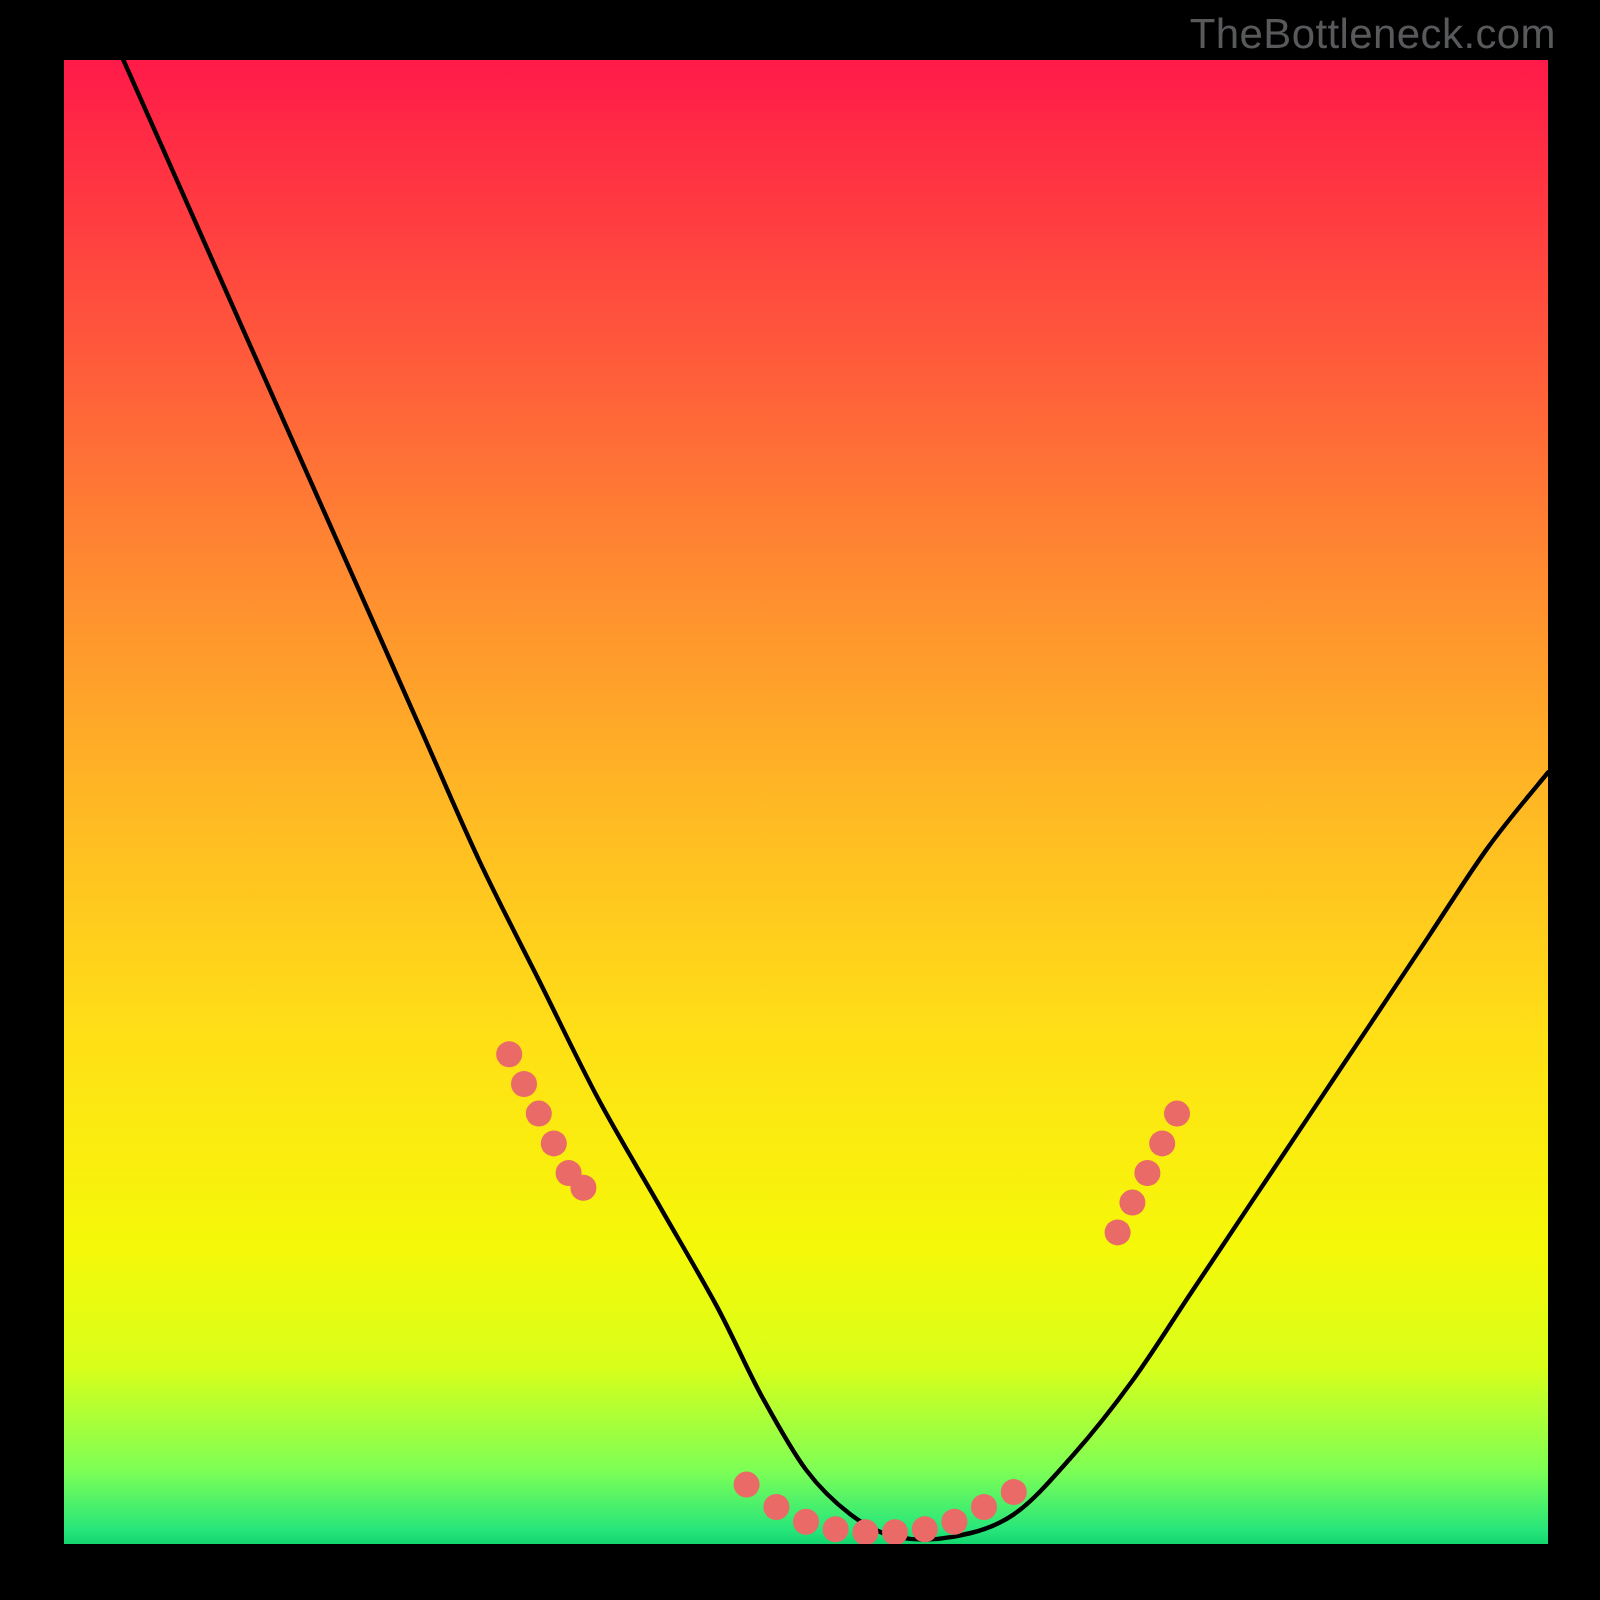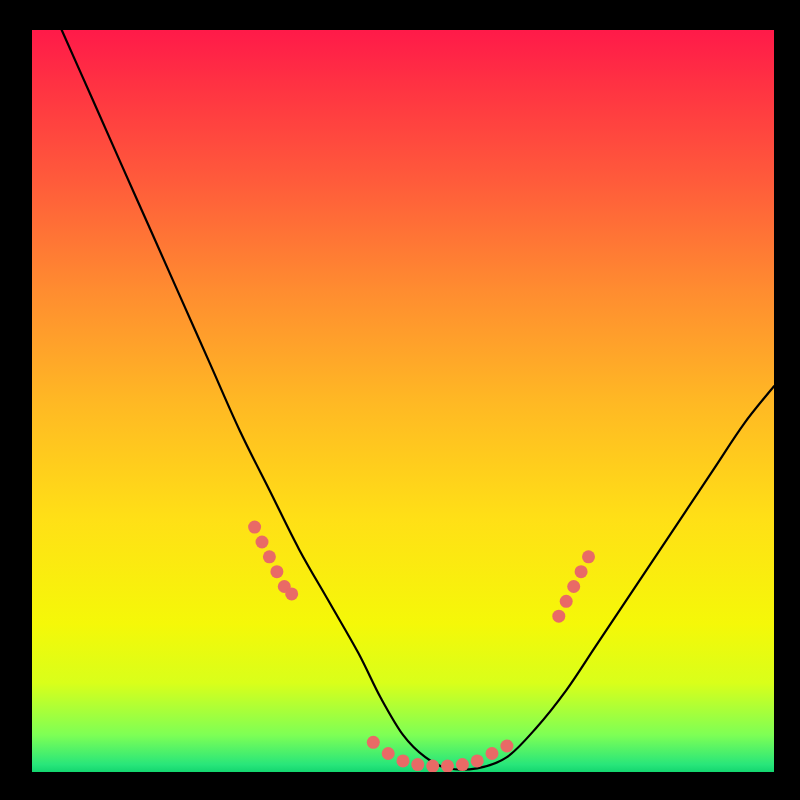--- a/index.html
+++ b/index.html
@@ -61,20 +61,21 @@
     left: 0; top: 0;
     width: 100%;
     height: 100%;
   }
 </style>
 </head>
 <body>
 
 <div class="frame">
 
+  <div class="watermark">TheBottleneck.com</div>
 
   <div class="plot-area">
     <div class="grad"></div>
 
     <svg class="curve" viewBox="0 0 742 742" preserveAspectRatio="none">
       <path id="curve-path" fill="none" stroke="#000000" stroke-width="2.2" stroke-linecap="round" d="M 29.7 0.0 C 34.6 11.1, 49.5 44.5, 59.4 66.8 C 69.3 89.0, 79.1 111.3, 89.0 133.6 C 98.9 155.8, 108.8 178.1, 118.7 200.3 C 128.6 222.6, 138.5 244.9, 148.4 267.1 C 158.3 289.4, 168.2 311.6, 178.1 333.9 C 188.0 356.2, 197.9 379.7, 207.8 400.7 C 217.7 421.7, 227.5 440.3, 237.4 460.0 C 247.3 479.8, 257.2 500.8, 267.1 519.4 C 277.0 537.9, 286.9 554.0, 296.8 571.3 C 306.7 588.7, 317.8 607.2, 326.5 623.3 C 335.1 639.4, 341.3 654.2, 348.7 667.8 C 356.2 681.4, 363.6 695.0, 371.0 704.9 C 378.4 714.8, 385.8 721.6, 393.3 727.2 C 400.7 732.7, 406.9 736.4, 415.5 738.3 C 424.2 740.1, 435.3 740.1, 445.2 738.3 C 455.1 736.4, 465.0 734.0, 474.9 727.2 C 484.8 720.4, 494.7 708.6, 504.6 697.5 C 514.5 686.4, 524.3 674.0, 534.2 660.4 C 544.1 646.8, 554.0 630.7, 563.9 615.9 C 573.8 601.0, 583.7 586.2, 593.6 571.3 C 603.5 556.5, 613.4 541.7, 623.3 526.8 C 633.2 512.0, 643.1 497.1, 653.0 482.3 C 662.9 467.5, 672.7 452.6, 682.6 437.8 C 692.5 422.9, 702.4 406.9, 712.3 393.3 C 722.2 379.7, 737.1 362.3, 742.0 356.2"></path>
       <g id="dots-group">
           <circle cx="222.6" cy="497.1" r="6.5" fill="#e96a66"></circle>
           <circle cx="230.0" cy="512.0" r="6.5" fill="#e96a66"></circle>
           <circle cx="237.4" cy="526.8" r="6.5" fill="#e96a66"></circle>

